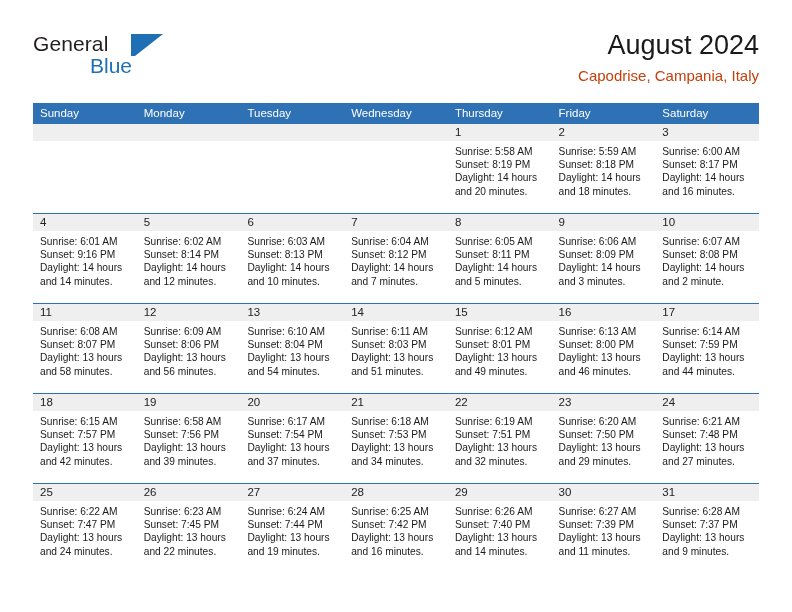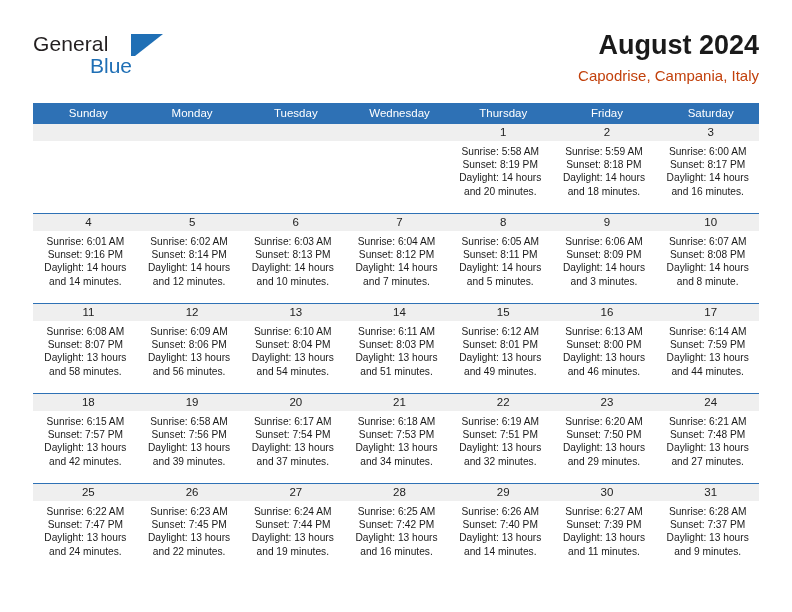--- a/index.html
+++ b/index.html
@@ -83,37 +83,35 @@
     position: absolute;
     right: 0;
     top: 0;
     text-align: right;
   }
   .cal-title {
     font-size: 27px;
     color: #1a1a1a;
     line-height: 34px;
     white-space: nowrap;
-    font-weight: bold;
   }
   .cal-subtitle {
     font-size: 15px;
     color: #c2410c;
     line-height: 20px;
     margin-top: 4px;
     white-space: nowrap;
   }
 
   
   .calendar {
     position: absolute;
     left: 33px;
     top: 103px;
     width: 726px;
-    text-align: center;
   }
   .dow-row {
     display: flex;
     background: #2e71b5;
     height: 21px;
   }
   .dow {
     flex: 1 1 0;
     font-size: 11.5px;
     color: #ffffff;
@@ -301,21 +299,21 @@
                 <div>Daylight: 14 hours</div>
                 <div>and 3 minutes.</div>
               </div>
             </div>
             <div class="cell">
               <div class="daynum-band">10</div>
               <div class="cell-body">
                 <div>Sunrise: 6:07 AM</div>
                 <div>Sunset: 8:08 PM</div>
                 <div>Daylight: 14 hours</div>
-                <div>and 8 minute.</div>
+                <div>and 2 minute.</div>
               </div>
             </div>
           </div>
         </div>
         <div class="week">
           <div class="week-inner">
             <div class="cell">
               <div class="daynum-band">11</div>
               <div class="cell-body">
                 <div>Sunrise: 6:08 AM</div>

